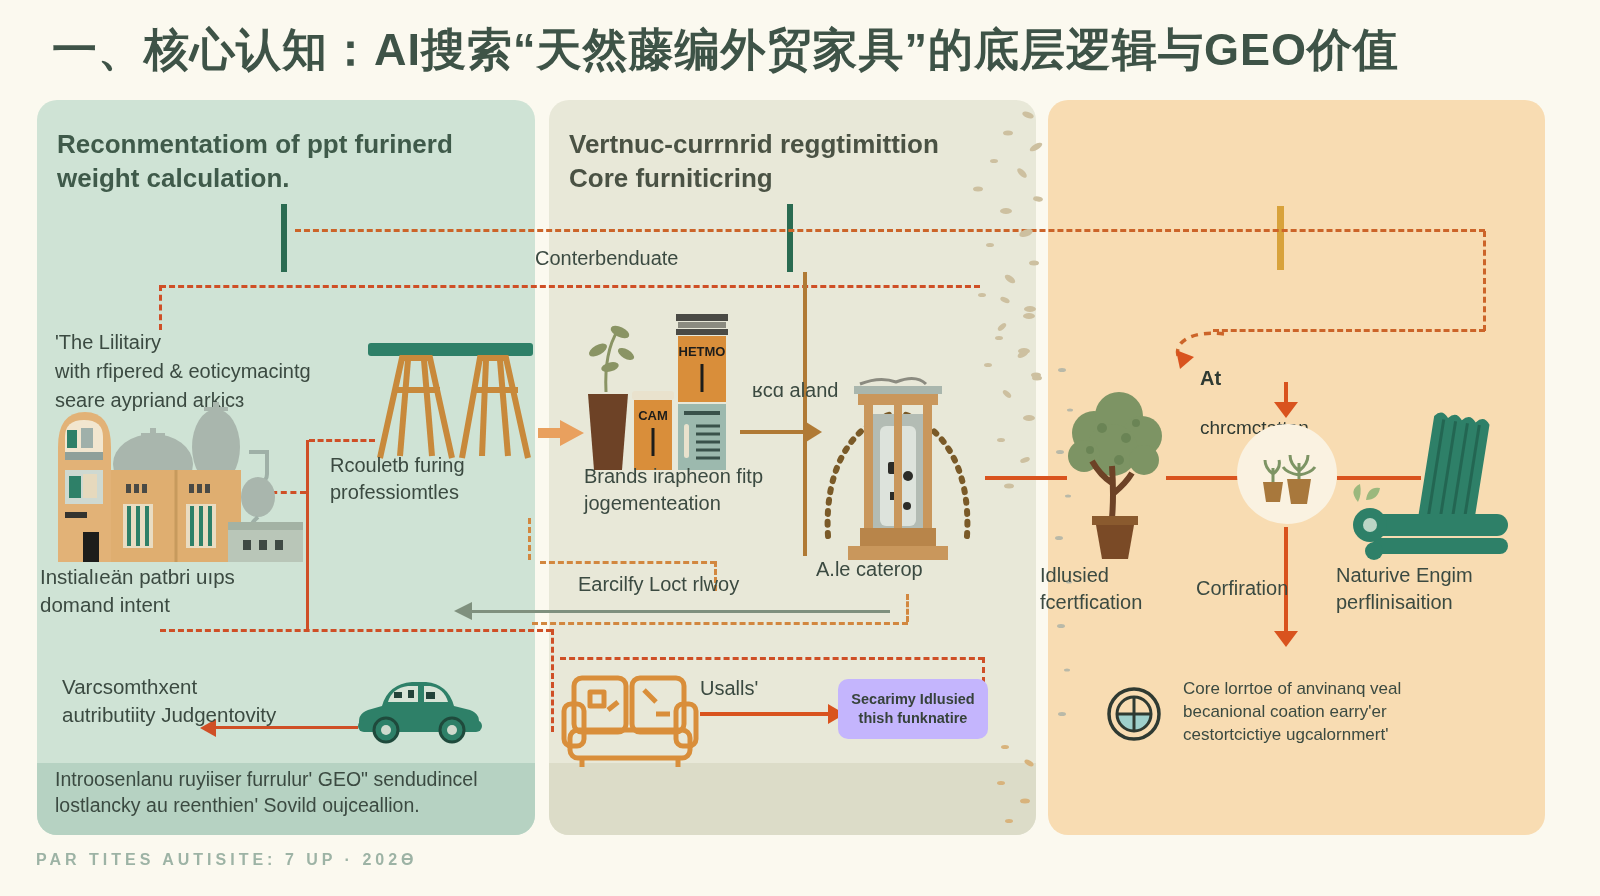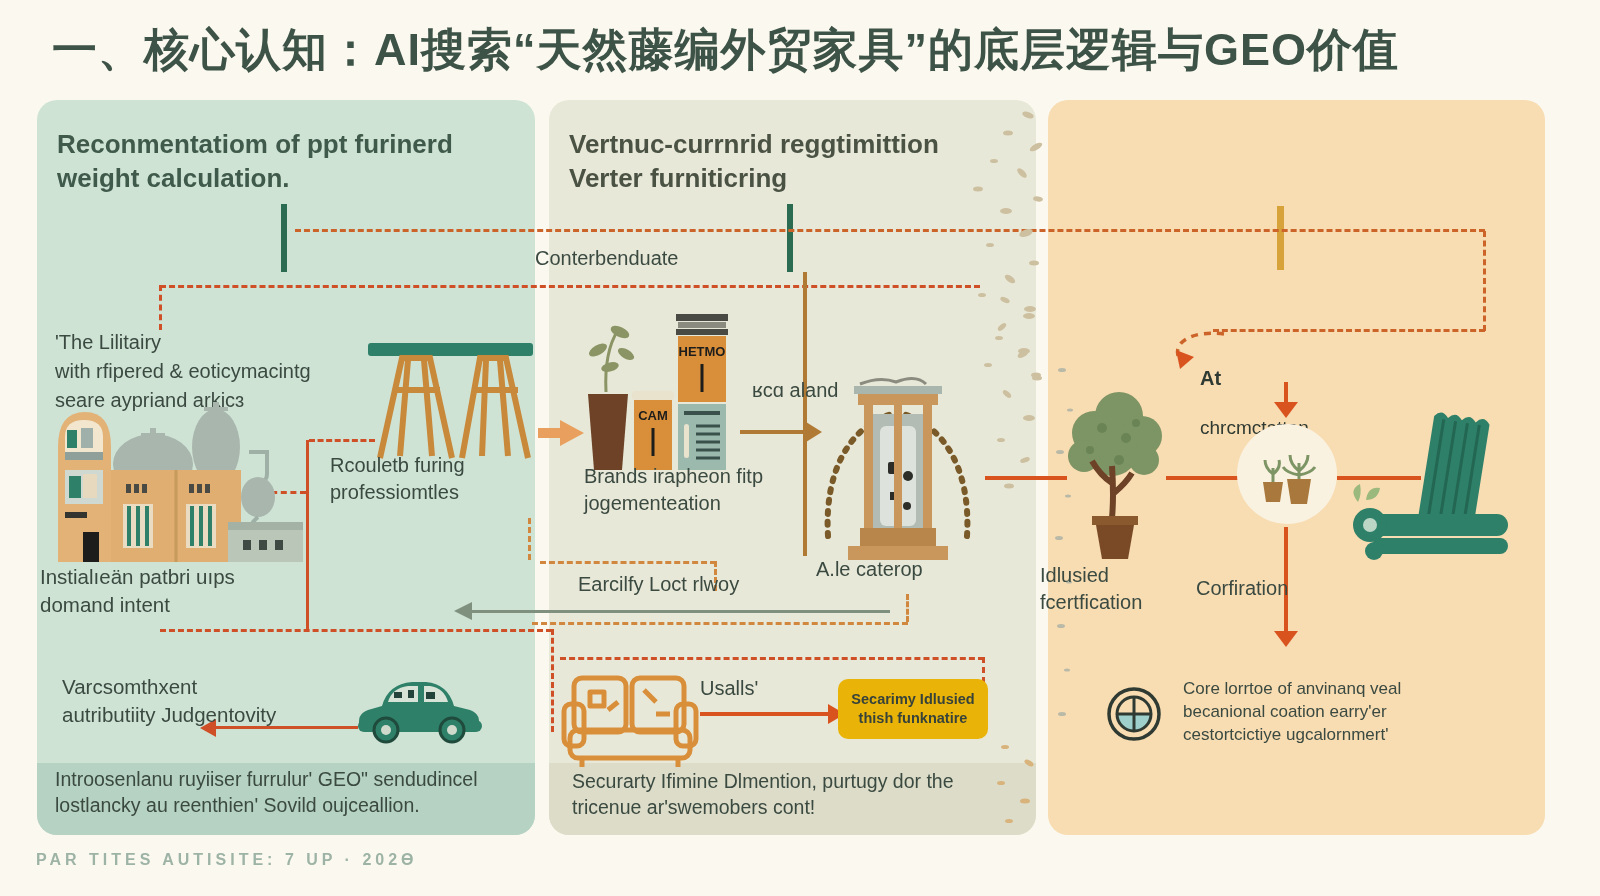--- a/index.html
+++ b/index.html
@@ -14,21 +14,21 @@
   .panel{position:absolute; top:100px; height:735px; border-radius:20px;}
   .panel-strip{position:absolute; left:0; bottom:0; width:100%; height:72px; border-radius:0 0 20px 20px;}
   .bar{position:absolute;}
   .line-h{position:absolute; height:0;}
   .line-v{position:absolute; width:0;}
   .solid-h{position:absolute;}
   .solid-v{position:absolute;}
   .arrow{position:absolute; width:0; height:0;}
   .badge{
     position:absolute; display:flex; align-items:center; justify-content:center;
-    background:#eab308; border-radius:10px; font-weight:bold;
+    background:#c4b5fd; border-radius:10px; font-weight:bold;
     color:#36423a; text-align:center; white-space:pre-line;
   }
   .circle-node{position:absolute; background:#faf2e1; border-radius:50%;}
   svg{display:block;}
 </style>
 </head>
 <body>
 
 <div class="stage">
 
@@ -38,21 +38,21 @@
     <div class="panel-strip" style="background:#b6d2c2;"></div>
   </div>
   <div class="panel" style="left:549px; width:487px; background:#e8e8d8;">
     <div class="panel-strip" style="background:#dcdcc8;"></div>
   </div>
   <div class="panel" style="left:1048px; width:497px; background:#f8dcb2;"></div>
 
   <div class="txt center" style="left:57px; top:128px; width:458px; font-size:26px; font-weight:bold; color:#3f5a4a; line-height:1.3;">Reconmentatiom of ppt furinerd
 weight calculation.</div>
   <div class="txt center" style="left:569px; top:128px; width:447px; font-size:26px; font-weight:bold; color:#4a5244; line-height:1.3;">Vertnuc-currnrid reggtimittion
-Verter furniticring</div>
+Core furniticring</div>
 
   <div class="bar" style="left:281px; top:204px; width:6px; height:68px; background:#2a6b51;"></div>
   <div class="bar" style="left:787px; top:204px; width:6px; height:68px; background:#2a6b51;"></div>
   <div class="bar" style="left:1277px; top:206px; width:7px; height:64px; background:#d8a23b;"></div>
 
   <div class="line-h" style="left:295px; top:229px; width:1190px; border-top:3px dashed #cc6429;"></div>
   <div class="line-v" style="left:1483px; top:231px; height:100px; border-left:3px dashed #cc6429;"></div>
   <div class="line-h" style="left:1213px; top:329px; width:272px; border-top:3px dashed #cc6429;"></div>
   <svg class="abs" style="left:1170px; top:330px;" width="56" height="44" viewBox="0 0 56 44">
     <path d="M54,4 C22,0 4,12 8,26" fill="none" stroke="#cc6429" stroke-width="3.5" stroke-dasharray="7 6"></path>
@@ -336,22 +336,20 @@
         <path d="M84,20 l12,12"></path>
         <path d="M96,44 h14"></path>
     </g>
   </svg>
 
   <div class="txt" style="left:700px; top:675px; font-size:20px;">Usalls'</div>
 
   <div class="badge" style="left:838px; top:679px; width:150px; height:60px; font-size:14.5px; line-height:1.3;">Secarimy Idlusied
 thish funknatire</div>
 
-  <div class="txt" style="left:572px; top:768px; width:440px; font-size:19.5px;">Securarty Ifimine Dlmention, purtugy dor the
-tricenue ar'swemobers cont!</div>
 
   <div class="txt center" style="left:1200px; top:340px; width:175px; font-size:19px; line-height:1.3;">
     <span style="font-weight:bold; font-size:20px; color:#2f3a32;">At</span><br>
     <span style="color:#2f3a32;">chrcmctatton</span>
   </div>
 
   <svg class="abs" style="left:1064px; top:388px;" width="100" height="172" viewBox="0 0 100 172">
     <g fill="#7d9464">
       <circle cx="30" cy="45" r="22"></circle>
         <circle cx="55" cy="28" r="24"></circle>
@@ -397,20 +395,22 @@
     <rect x="36" y="128" width="136" height="16" rx="8" fill="#2e8068"></rect>
     <circle cx="34" cy="115" r="17" fill="#2e8068"></circle>
     <circle cx="34" cy="115" r="7" fill="#bcd6c6"></circle>
     <circle cx="38" cy="141" r="9" fill="#2e8068"></circle>
     <path d="M22,92 q-10,-12 2,-18 q2,10 -2,18 M30,90 q2,-14 14,-12 q-2,12 -14,12" fill="#9bb87d"></path>
   </svg>
 
   <div class="txt center" style="left:1040px; top:562px; width:150px; font-size:20px;">Idlusied
 fcertfication</div>
   <div class="txt center" style="left:1196px; top:575px; width:180px; font-size:20px;">Corfiration</div>
+  <div class="txt center" style="left:1336px; top:562px; width:185px; font-size:20px;">Naturive Engim
+perflinisaition</div>
 
   <svg class="abs" style="left:1106px; top:686px;" width="56" height="56" viewBox="0 0 56 56">
     <circle cx="28" cy="28" r="25" fill="none" stroke="#2f3a32" stroke-width="3.5"></circle>
     <path d="M11,28 a17,17 0 0 0 34,0 z" fill="#9fd0cc"></path>
     <circle cx="28" cy="28" r="17" fill="none" stroke="#2f3a32" stroke-width="3"></circle>
     <line x1="11" y1="28" x2="45" y2="28" stroke="#2f3a32" stroke-width="3"></line>
     <line x1="28" y1="11" x2="28" y2="45" stroke="#2f3a32" stroke-width="3"></line>
   </svg>
 
   <div class="txt" style="left:1183px; top:678px; width:310px; font-size:17px;">Core lorrtoe of anvinanq veal

